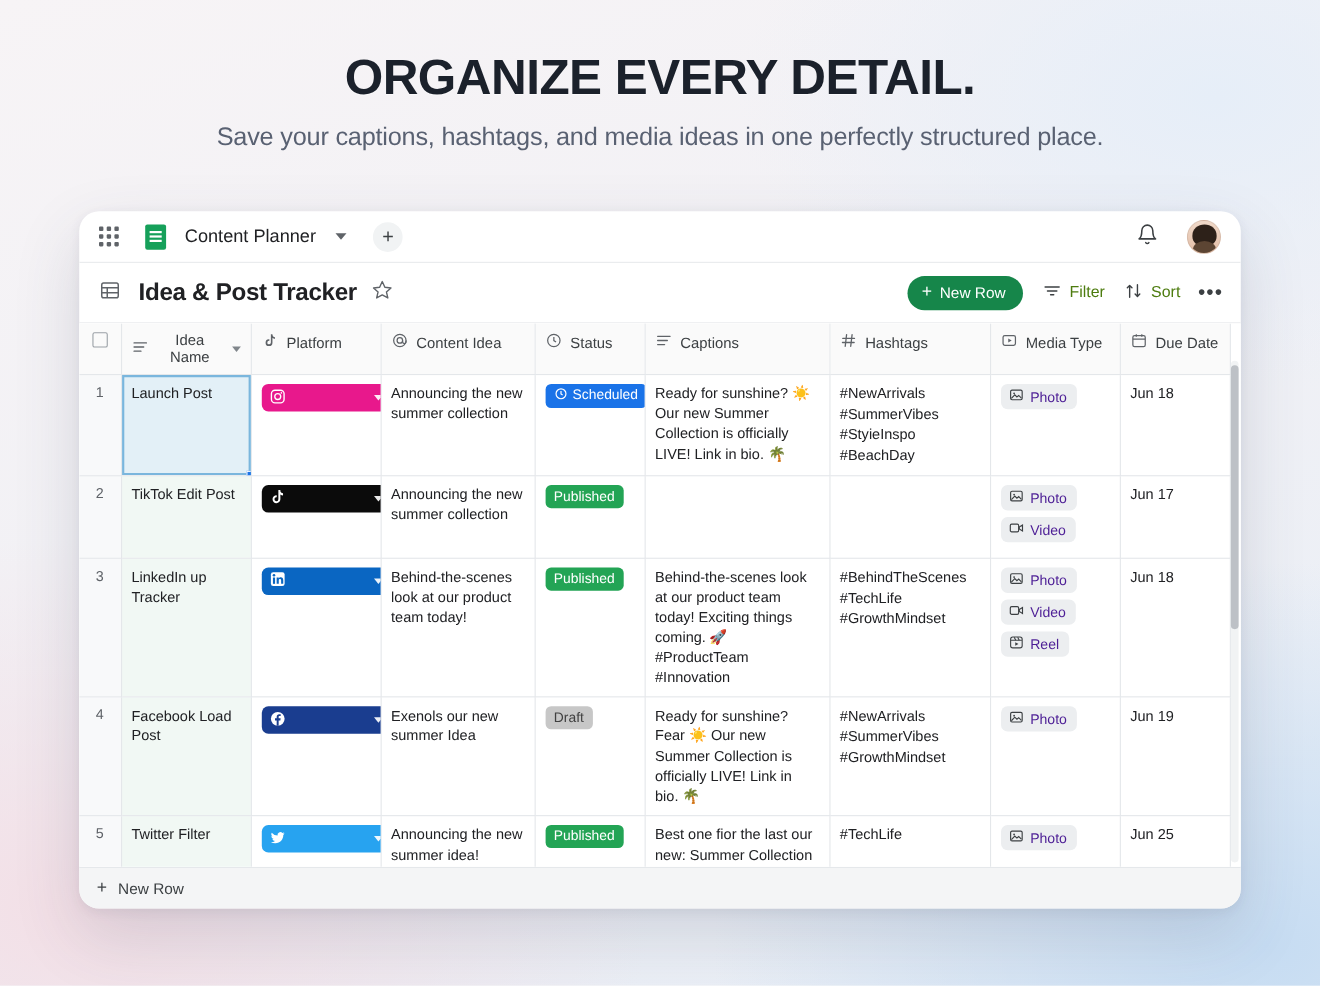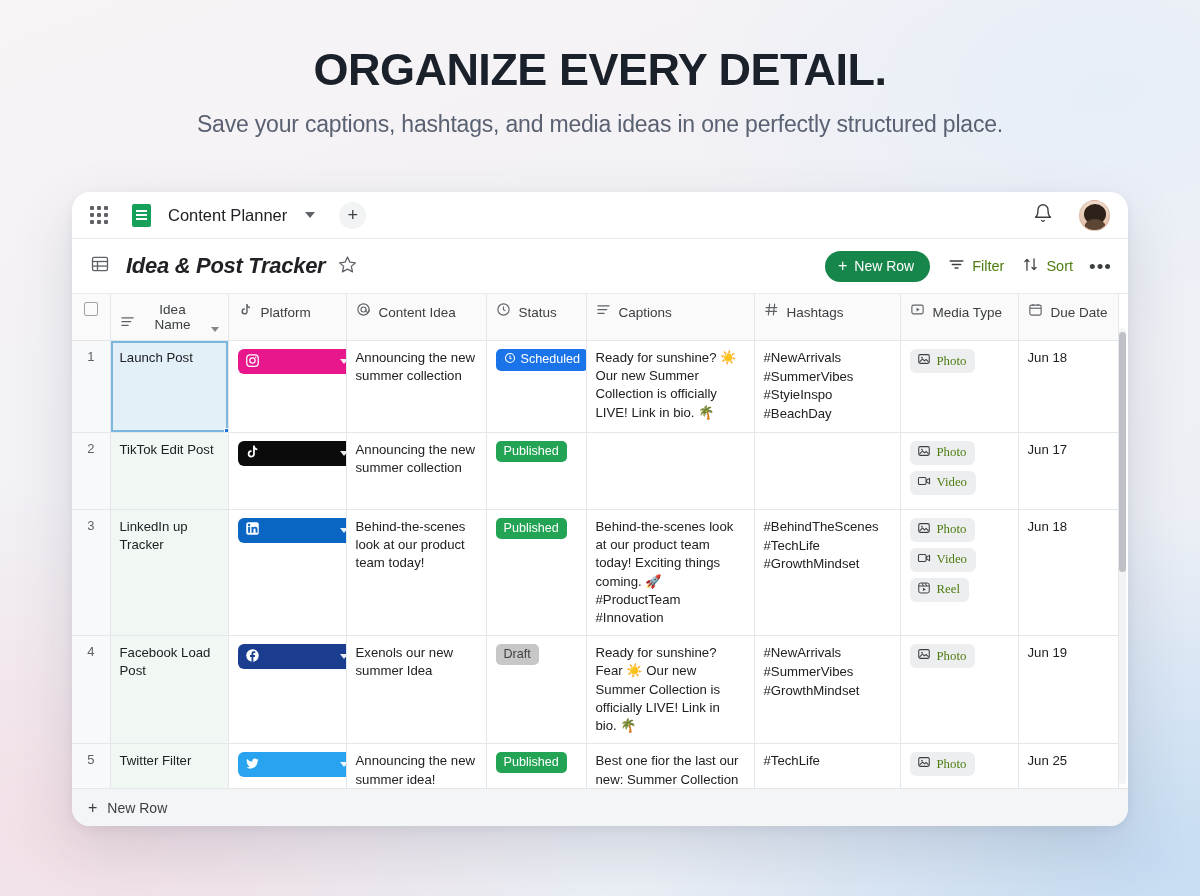--- a/index.html
+++ b/index.html
@@ -160,21 +160,20 @@
   }
 
   .table-glyph { margin-left: 2px; }
 
   .sheet-title {
     font-size: 22px;
     font-weight: 700;
     color: #202124;
     margin-left: 16px;
     letter-spacing: -0.3px;
-    font-style: italic;
   }
 
   .star-icon { margin-left: 13px; cursor: pointer; }
 
   .sheet-spacer { flex: 1; }
 
   .new-row-btn {
     display: flex; align-items: center; gap: 7px;
     background: #16864a;
     color: #ffffff;
@@ -234,21 +233,21 @@
   thead th {
     height: 32px;
     background: #fafafa;
     font-weight: 400;
     font-size: 13.5px;
     color: #3c4043;
     vertical-align: middle;
     padding: 0 10px;
     border-bottom: 1px solid #dfe2e5;
   }
-  .th-inner { display: flex; align-items: flex-end; gap: 8px; }
+  .th-inner { display: flex; align-items: center; gap: 8px; }
   .th-inner .hdr-caret {
     margin-left: auto;
     width: 0; height: 0;
     border-left: 4px solid transparent;
     border-right: 4px solid transparent;
     border-top: 5px solid #80868b;
   }
 
   col.c-check { width: 38px; }
   col.c-idea   { width: 118px; }
@@ -329,24 +328,23 @@
 
   
   .mchip {
     display: inline-flex;
     align-items: center;
     gap: 6px;
     background: #eceef0;
     border-radius: 6px;
     padding: 3px 9px 3px 7px;
     font-size: 12.8px;
-    color: #4d7c0f;
+    color: #4c1d95;
     margin-bottom: 6px;
     cursor: pointer;
-    font-family: Liberation Serif, serif;
   }
 
   .hash-text { line-height: 1.42; font-size: 13.2px; }
 
   
   .vscroll {
     position: absolute;
     right: 2px; top: 38px;
     width: 7px; height: 240px;
     background: #bdc1c6;

